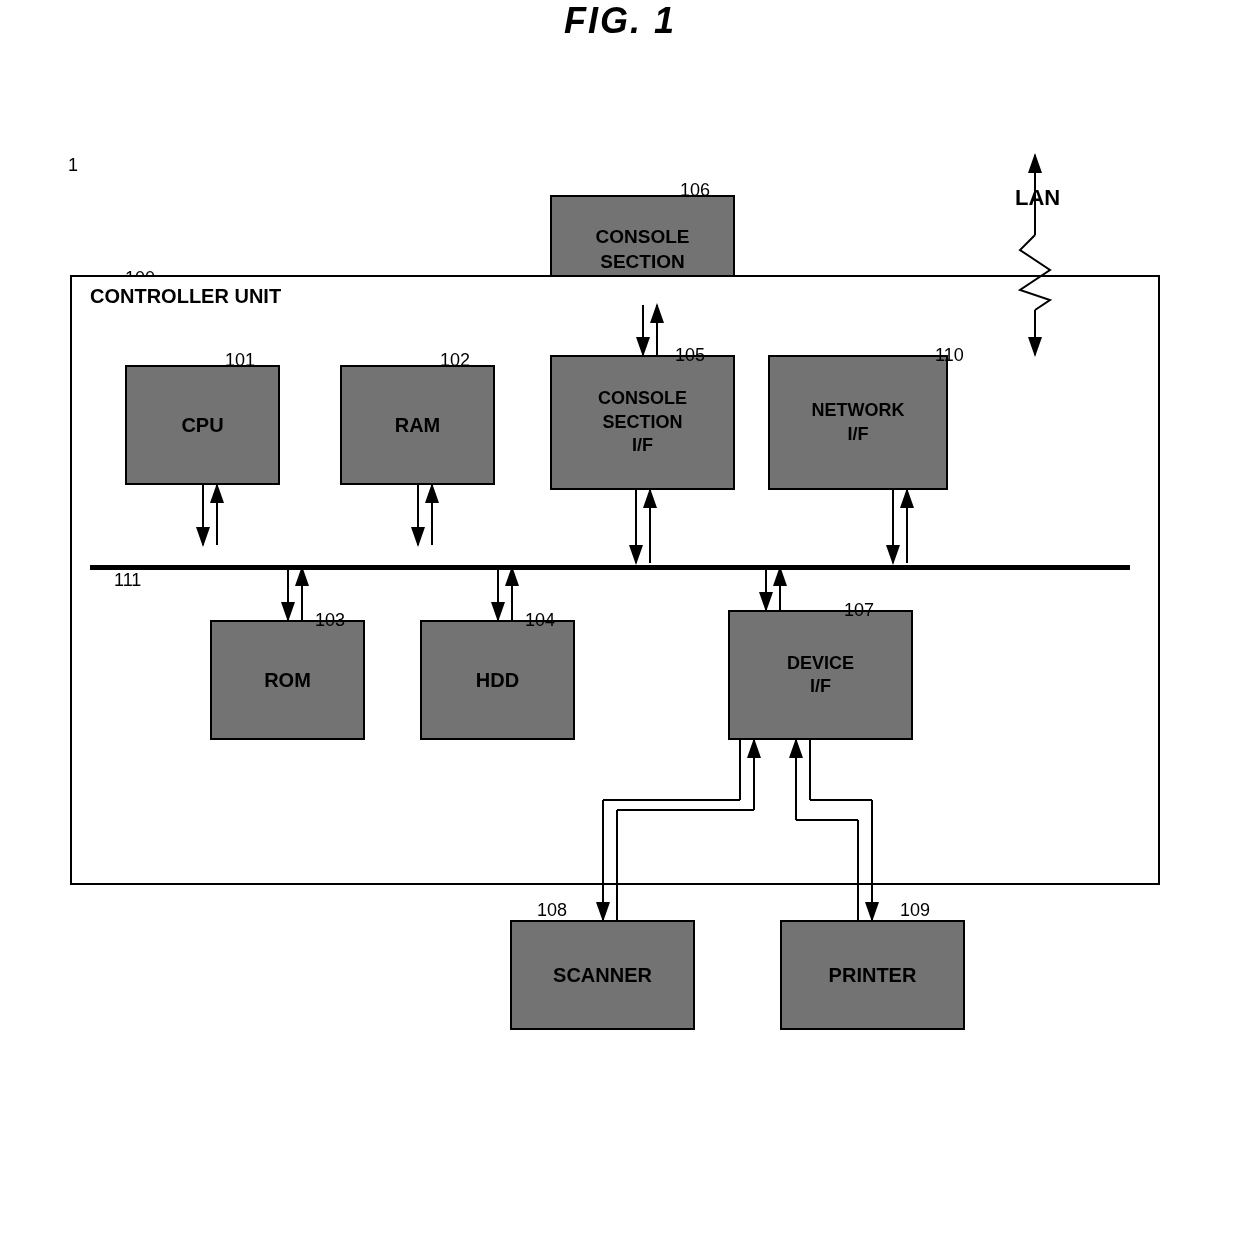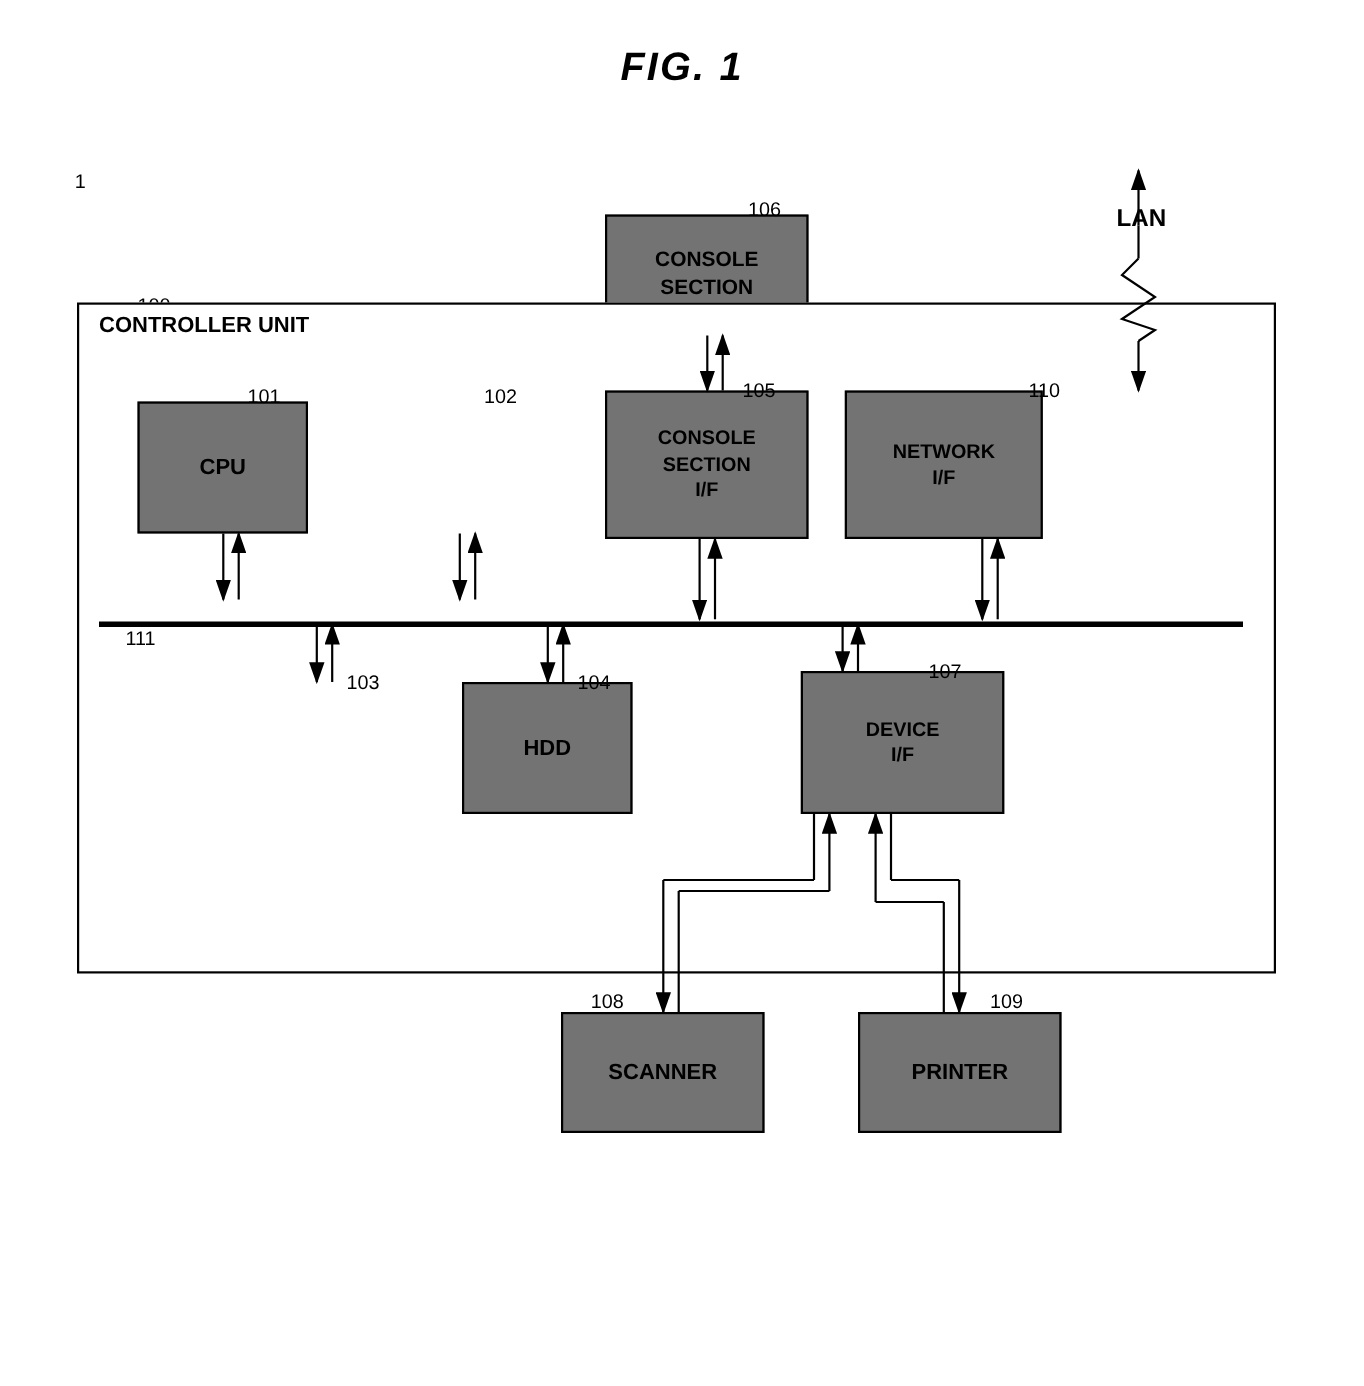--- a/index.html
+++ b/index.html
@@ -9,21 +9,20 @@
       width: 1240px;
       height: 1260px;
       overflow: hidden;
       position: relative;
     }
     .page-title {
       text-align: center;
       font-size: 36px;
       font-weight: bold;
       font-style: italic;
-      padding-top: 40px;
       letter-spacing: 2px;
     }
     .diagram-area {
       position: absolute;
       top: 100px;
       left: 60px;
       width: 1140px;
       height: 1130px;
     }
     
@@ -96,38 +95,40 @@
 
   <div class="ref" style="top:80px;left:620px;">106</div>
 
   <div class="controller-unit"></div>
   <div class="controller-label">CONTROLLER UNIT</div>
 
   <div class="box" style="top:265px;left:65px;width:155px;height:120px;">CPU</div>
 
   <div class="ref" style="top:250px;left:165px;">101</div>
 
+  <div class="box" style="top:265px;left:280px;width:155px;height:120px;">RAM</div>
 
   <div class="ref" style="top:250px;left:380px;">102</div>
 
   <div class="box" style="top:255px;left:490px;width:185px;height:135px;white-space:pre-line;font-size:18px;">CONSOLE
 SECTION
 I/F</div>
 
   <div class="ref" style="top:245px;left:615px;">105</div>
 
   <div class="box" style="top:255px;left:708px;width:180px;height:135px;white-space:pre-line;font-size:18px;">NETWORK
 I/F</div>
 
   <div class="ref" style="top:245px;left:875px;">110</div>
 
   <div class="bus-line" style="top:465px;left:30px;width:1040px;"></div>
 
   <div class="ref" style="top:470px;left:30px;margin-left:24px;">111</div>
 
+  <div class="box" style="top:520px;left:150px;width:155px;height:120px;">ROM</div>
 
   <div class="ref" style="top:510px;left:255px;">103</div>
 
   <div class="box" style="top:520px;left:360px;width:155px;height:120px;">HDD</div>
 
   <div class="ref" style="top:510px;left:465px;text-align:right;">104</div>
 
   <div class="box" style="top:510px;left:620px;width:185px;height:130px;white-space:pre-line;font-size:18px;margin-left:48px;">DEVICE
 I/F</div>
 

